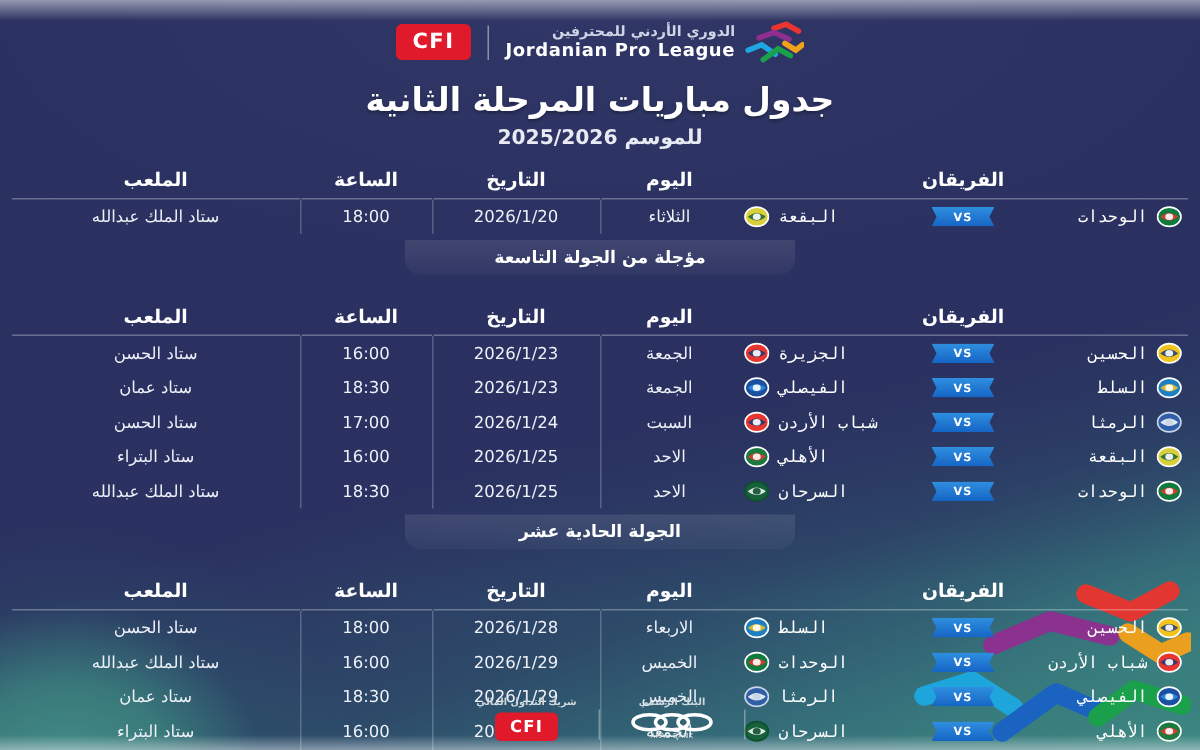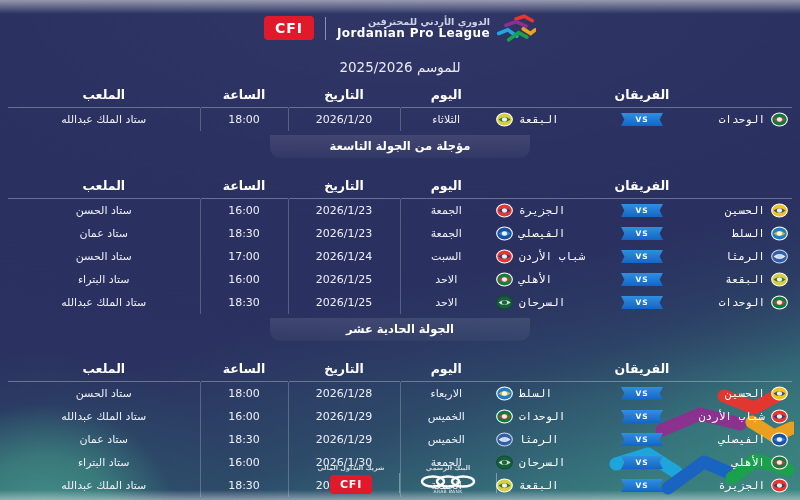--- a/index.html
+++ b/index.html
@@ -97,23 +97,23 @@
 
   #title-main {
     margin-top: 10px;
     font-size: 22px;
     font-weight: 800;
     color: #ffffff;
     letter-spacing: .5px;
     text-shadow: 0 1px 2px rgba(0,0,0,.3);
   }
   #title-sub {
-    margin-top: 14px;
+    margin-top: 4px;
     font-size: 13.5px;
-    font-weight: 400;
+    font-weight: 700;
     color: #e8eaf4;
     direction: rtl;
   }
   #title-sub .season { direction: ltr; display: inline-block; unicode-bidi: embed; }
 
   
   .block { position: relative; margin: 0 8px; }
   #block-1 { margin-top: 9px; }
   #block-2 { margin-top: 17px; }
   #block-3 { margin-top: 17px; }
@@ -290,20 +290,21 @@
       </svg>
       <div class="jpl-text">
         <div class="jpl-ar">الدوري الأردني للمحترفين</div>
         <div class="jpl-en">Jordanian Pro League</div>
       </div>
     </div>
     <div class="brand-sep"></div>
     <div class="cfi-badge">CFI</div>
   </div>
 
+  <h1 id="title-main">جدول مباريات المرحلة الثانية</h1>
   <div id="title-sub">
     <span>للموسم</span>
     <span class="season">2025/2026</span>
   </div>
 </div>
 
 <div id="blocks-root">
     <div class="block" id="block-1">
     <table class="sched">
       <colgroup>

